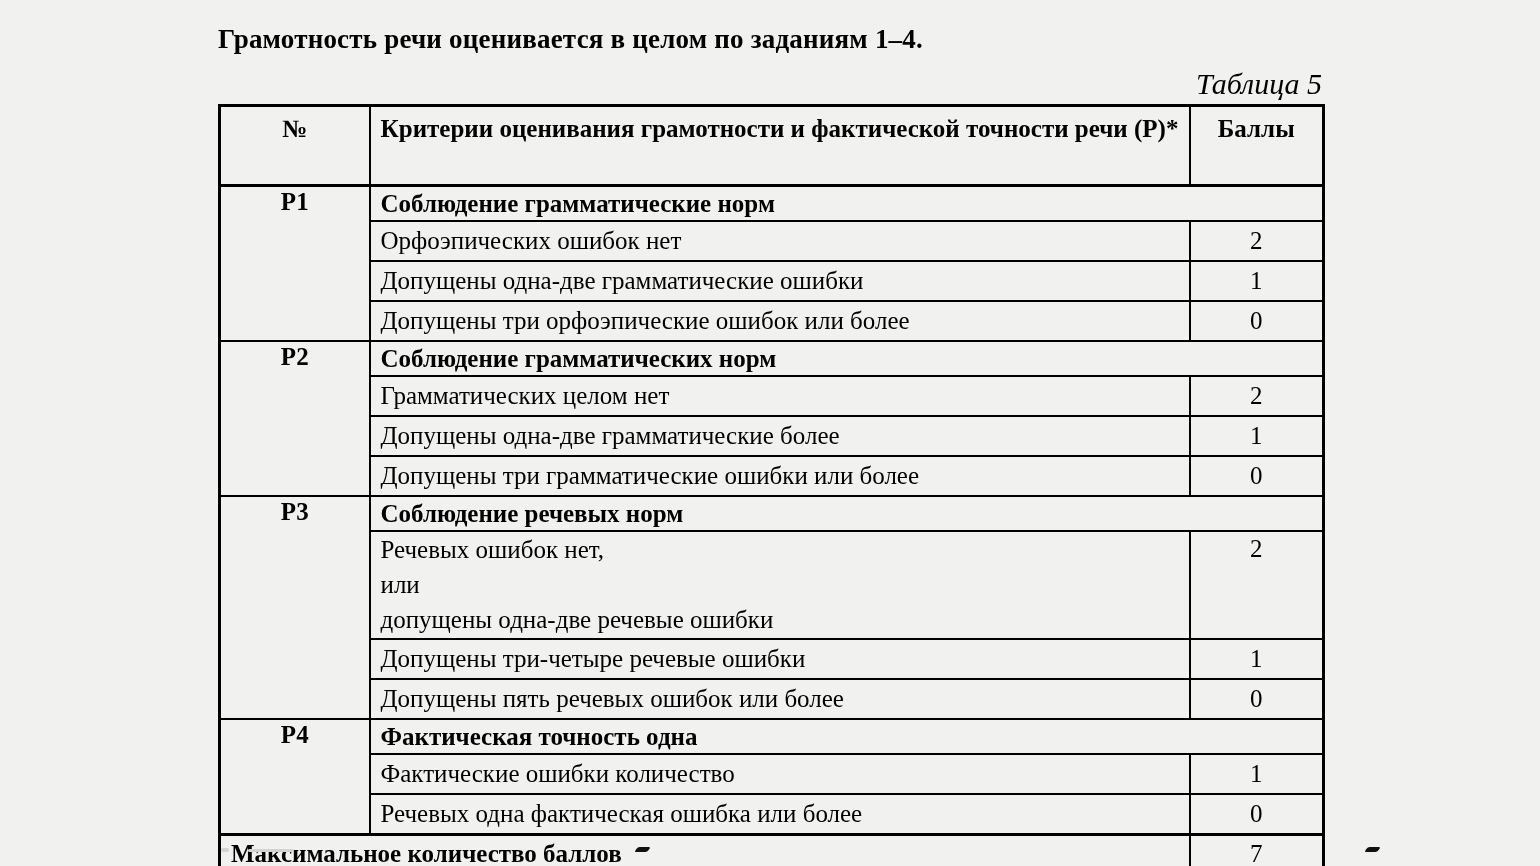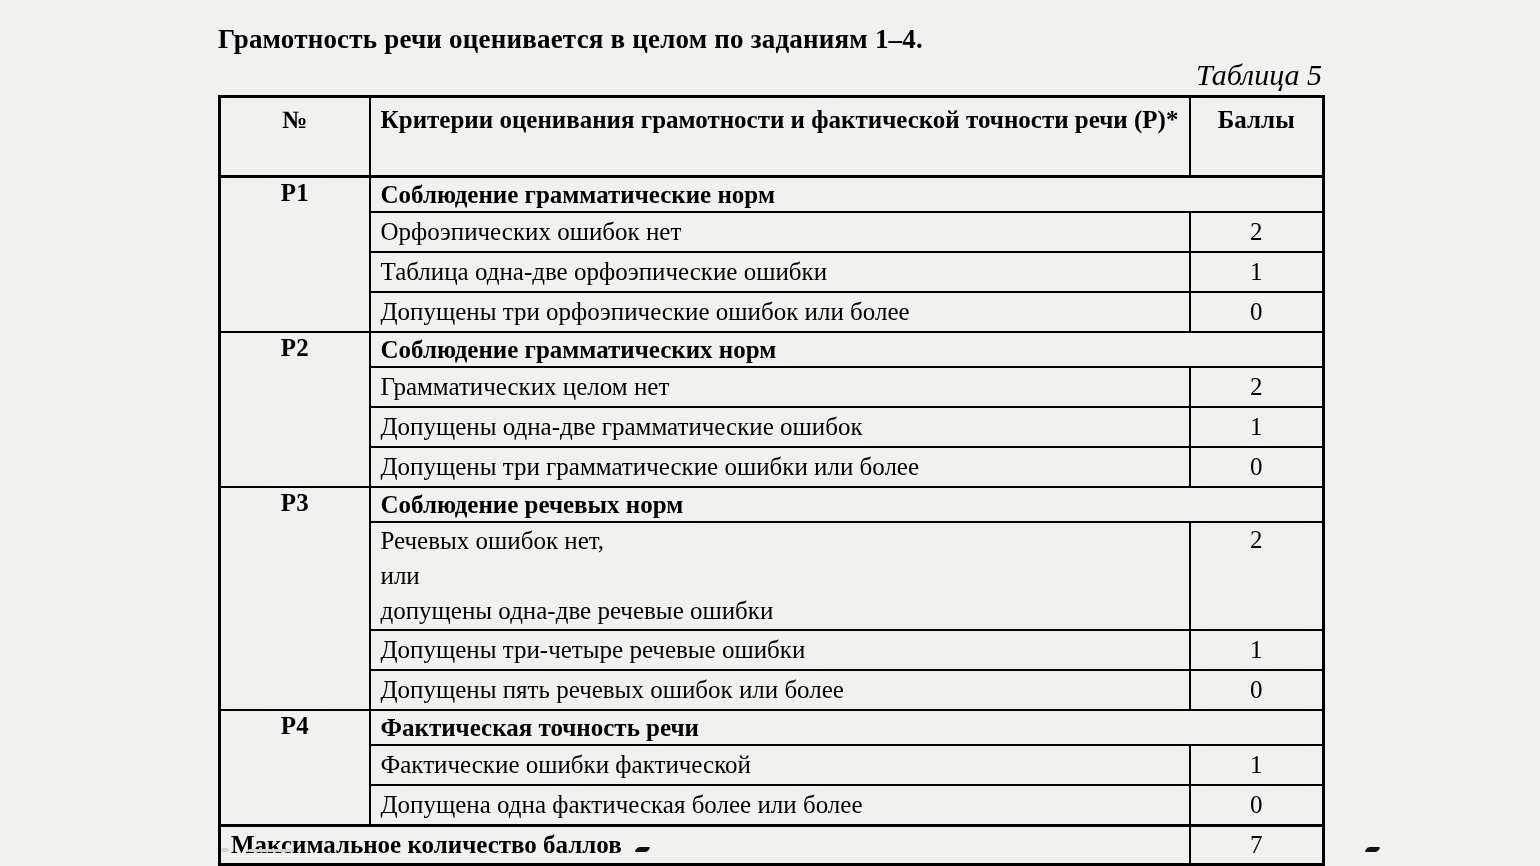--- a/index.html
+++ b/index.html
@@ -15,21 +15,21 @@
   }
   .content {
     position: absolute;
     left: 218px;
     top: 24px;
     width: 1106px;
   }
   .doc-title {
     font-size: 27px;
     font-weight: bold;
-    margin: 0 0 3px 0;
+    margin: 0 0 12px 0;
     letter-spacing: 0.2px;
   }
   .table-caption {
     font-size: 30px;
     font-style: italic;
     text-align: right;
     margin: 0 2px 3px 0;
   }
   table.criteria {
     border-collapse: collapse;
@@ -134,38 +134,38 @@
 
       <tr class="section-start">
         <td class="num-cell" rowspan="4">Р1</td>
         <td class="section-title" colspan="2">Соблюдение грамматические норм</td>
       </tr>
       <tr>
         <td class="crit">Орфоэпических ошибок нет</td>
         <td class="pts">2</td>
       </tr>
       <tr>
-        <td class="crit">Таблица одна-две орфоэпические ошибки</td>
+        <td class="crit">Допущены одна-две грамматические ошибки</td>
         <td class="pts">1</td>
       </tr>
       <tr>
         <td class="crit">Допущены три орфоэпические ошибок или более</td>
         <td class="pts">0</td>
       </tr>
 
       <tr class="section-start">
         <td class="num-cell" rowspan="4">Р2</td>
         <td class="section-title" colspan="2">Соблюдение грамматических норм</td>
       </tr>
       <tr>
         <td class="crit">Грамматических целом нет</td>
         <td class="pts">2</td>
       </tr>
       <tr>
-        <td class="crit">Допущены одна-две грамматические ошибок</td>
+        <td class="crit">Допущены одна-две грамматические более</td>
         <td class="pts">1</td>
       </tr>
       <tr>
         <td class="crit">Допущены три грамматические ошибки или более</td>
         <td class="pts">0</td>
       </tr>
 
       <tr class="section-start">
         <td class="num-cell" rowspan="4">Р3</td>
         <td class="section-title" colspan="2">Соблюдение речевых норм</td>
@@ -182,28 +182,28 @@
         <td class="crit">Допущены три-четыре речевые ошибки</td>
         <td class="pts">1</td>
       </tr>
       <tr>
         <td class="crit">Допущены пять речевых ошибок или более</td>
         <td class="pts">0</td>
       </tr>
 
       <tr class="section-start">
         <td class="num-cell" rowspan="3">Р4</td>
-        <td class="section-title" colspan="2">Фактическая точность речи</td>
-      </tr>
-      <tr>
-        <td class="crit">Фактические ошибки фактической</td>
-        <td class="pts">1</td>
-      </tr>
-      <tr>
-        <td class="crit">Допущена одна фактическая более или более</td>
+        <td class="section-title" colspan="2">Фактическая точность одна</td>
+      </tr>
+      <tr>
+        <td class="crit">Фактические ошибки количество</td>
+        <td class="pts">1</td>
+      </tr>
+      <tr>
+        <td class="crit">Речевых одна фактическая ошибка или более</td>
         <td class="pts">0</td>
       </tr>
 
       <tr class="total-row">
         <td class="total-label" colspan="2">Максимальное количество баллов</td>
         <td class="pts bold">7</td>
       </tr>
 
     </tbody>
   </table>

